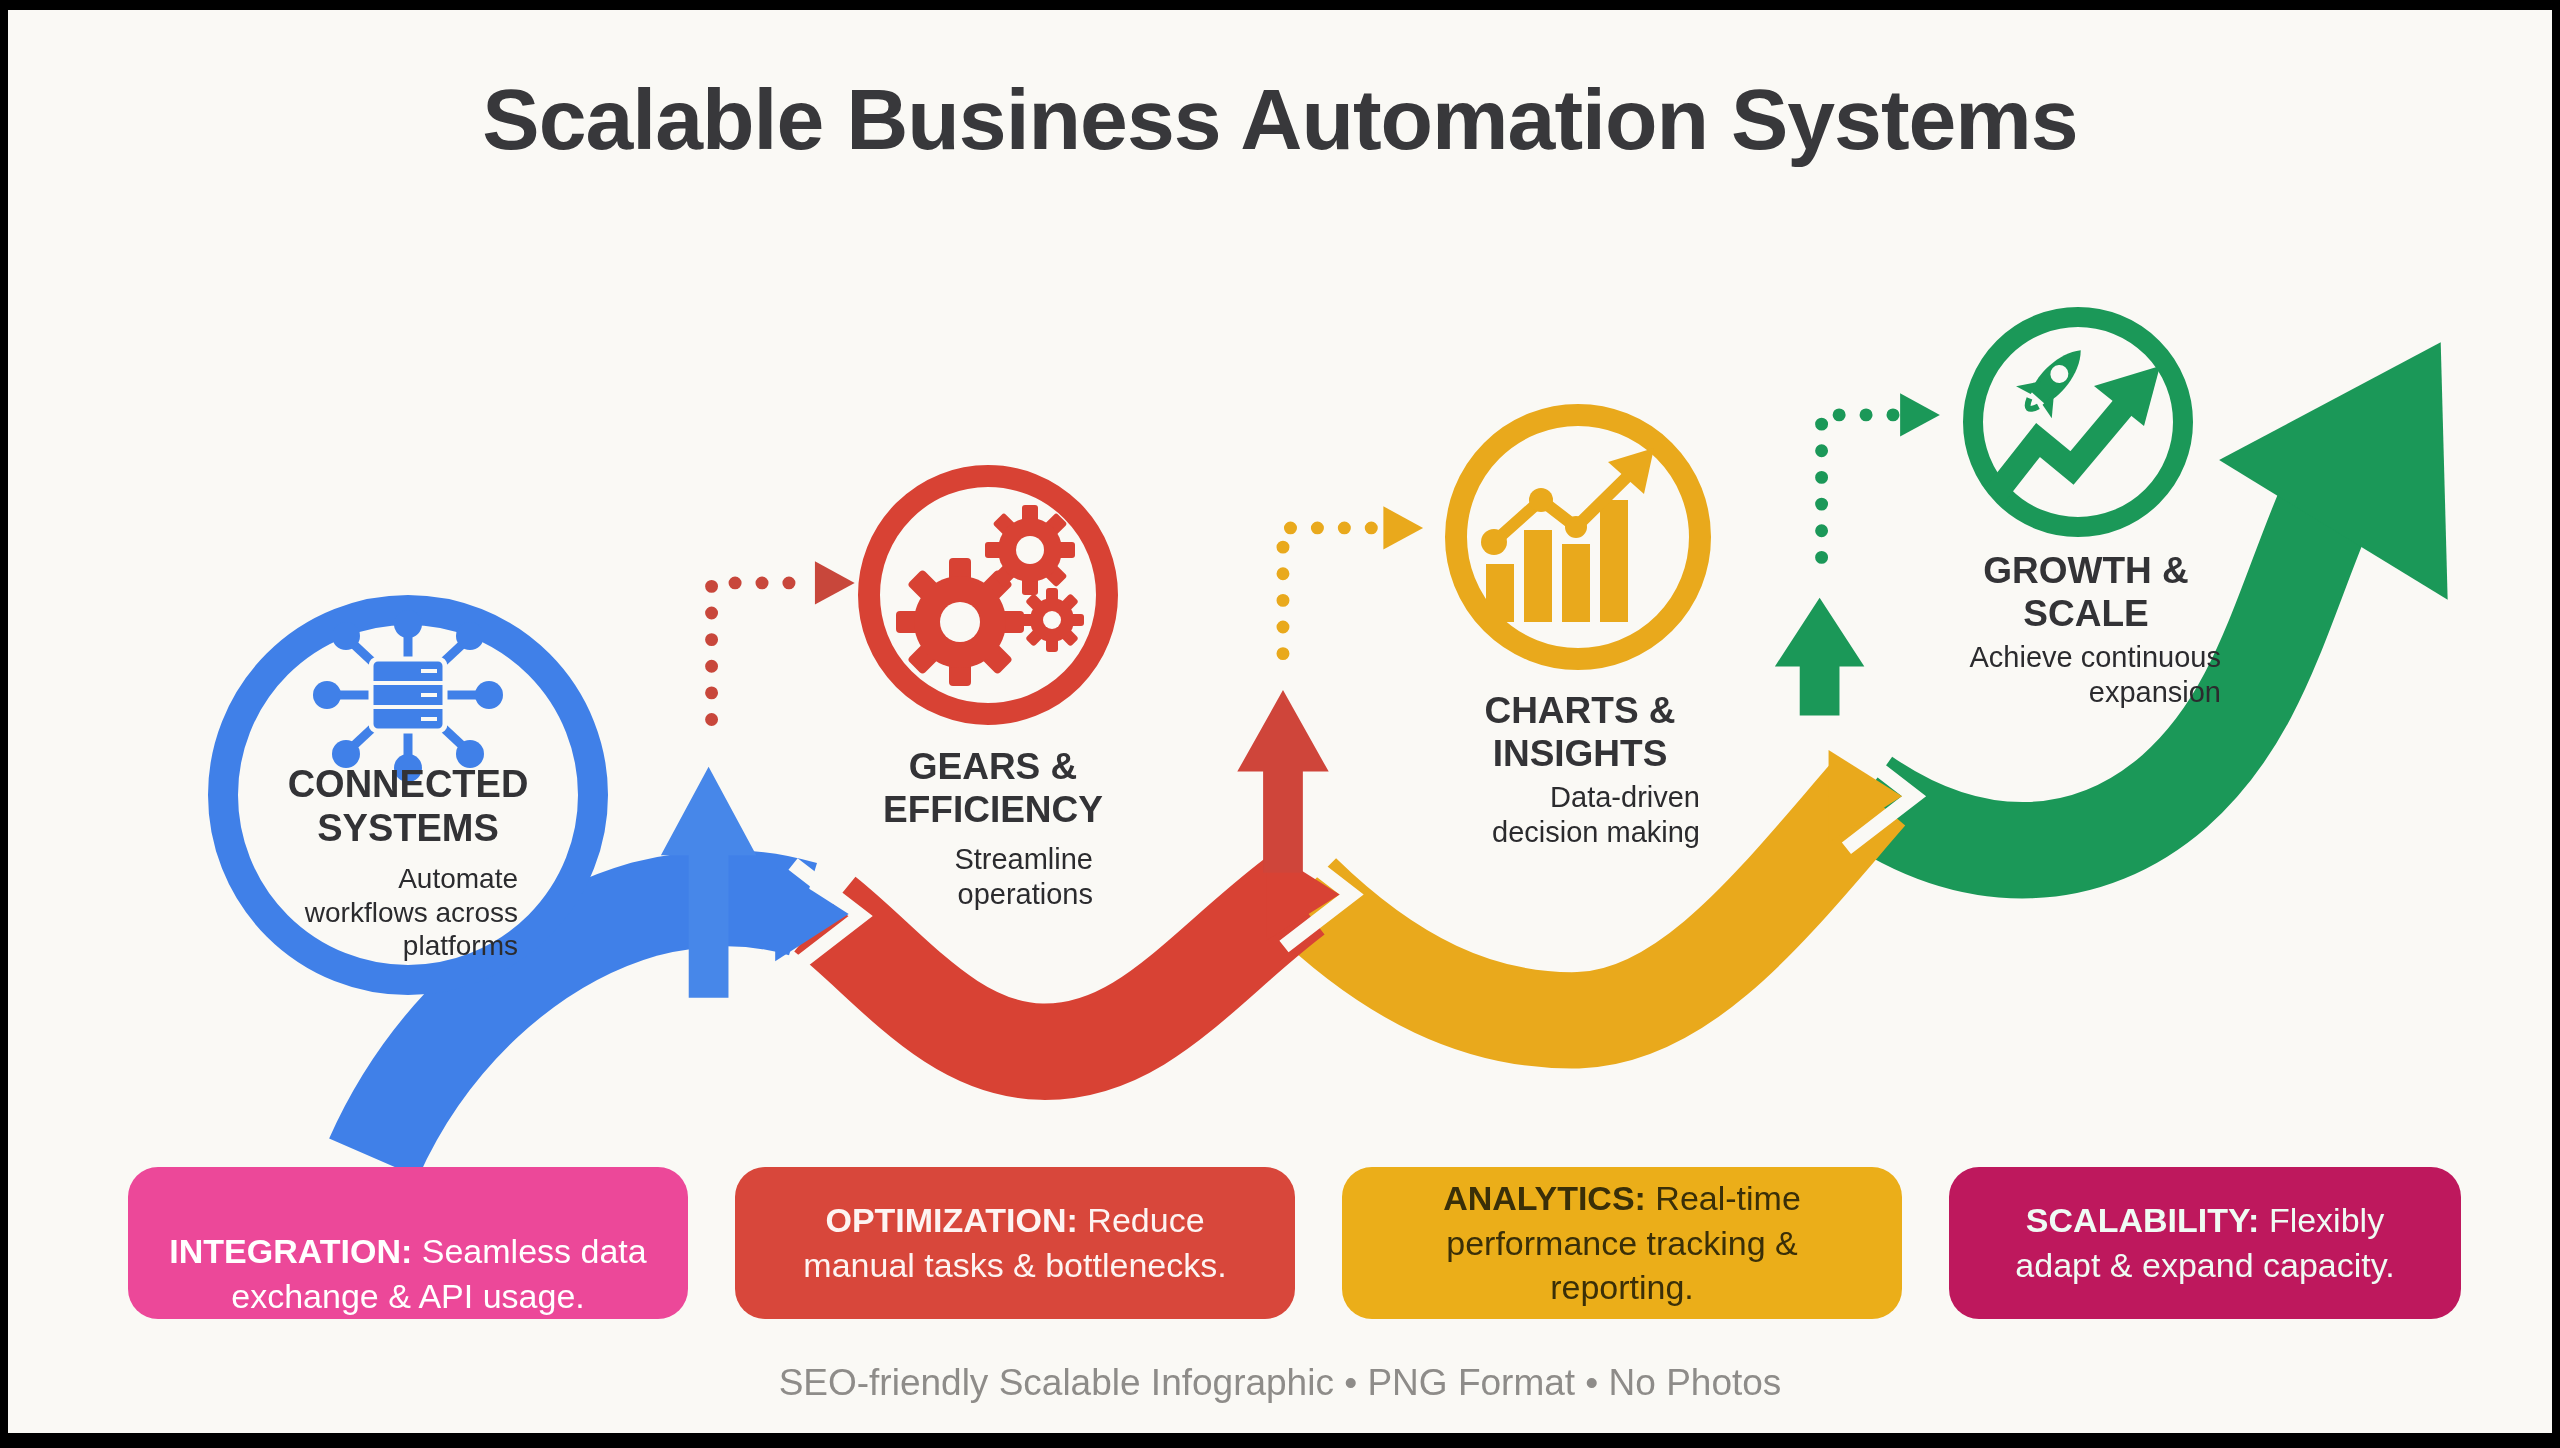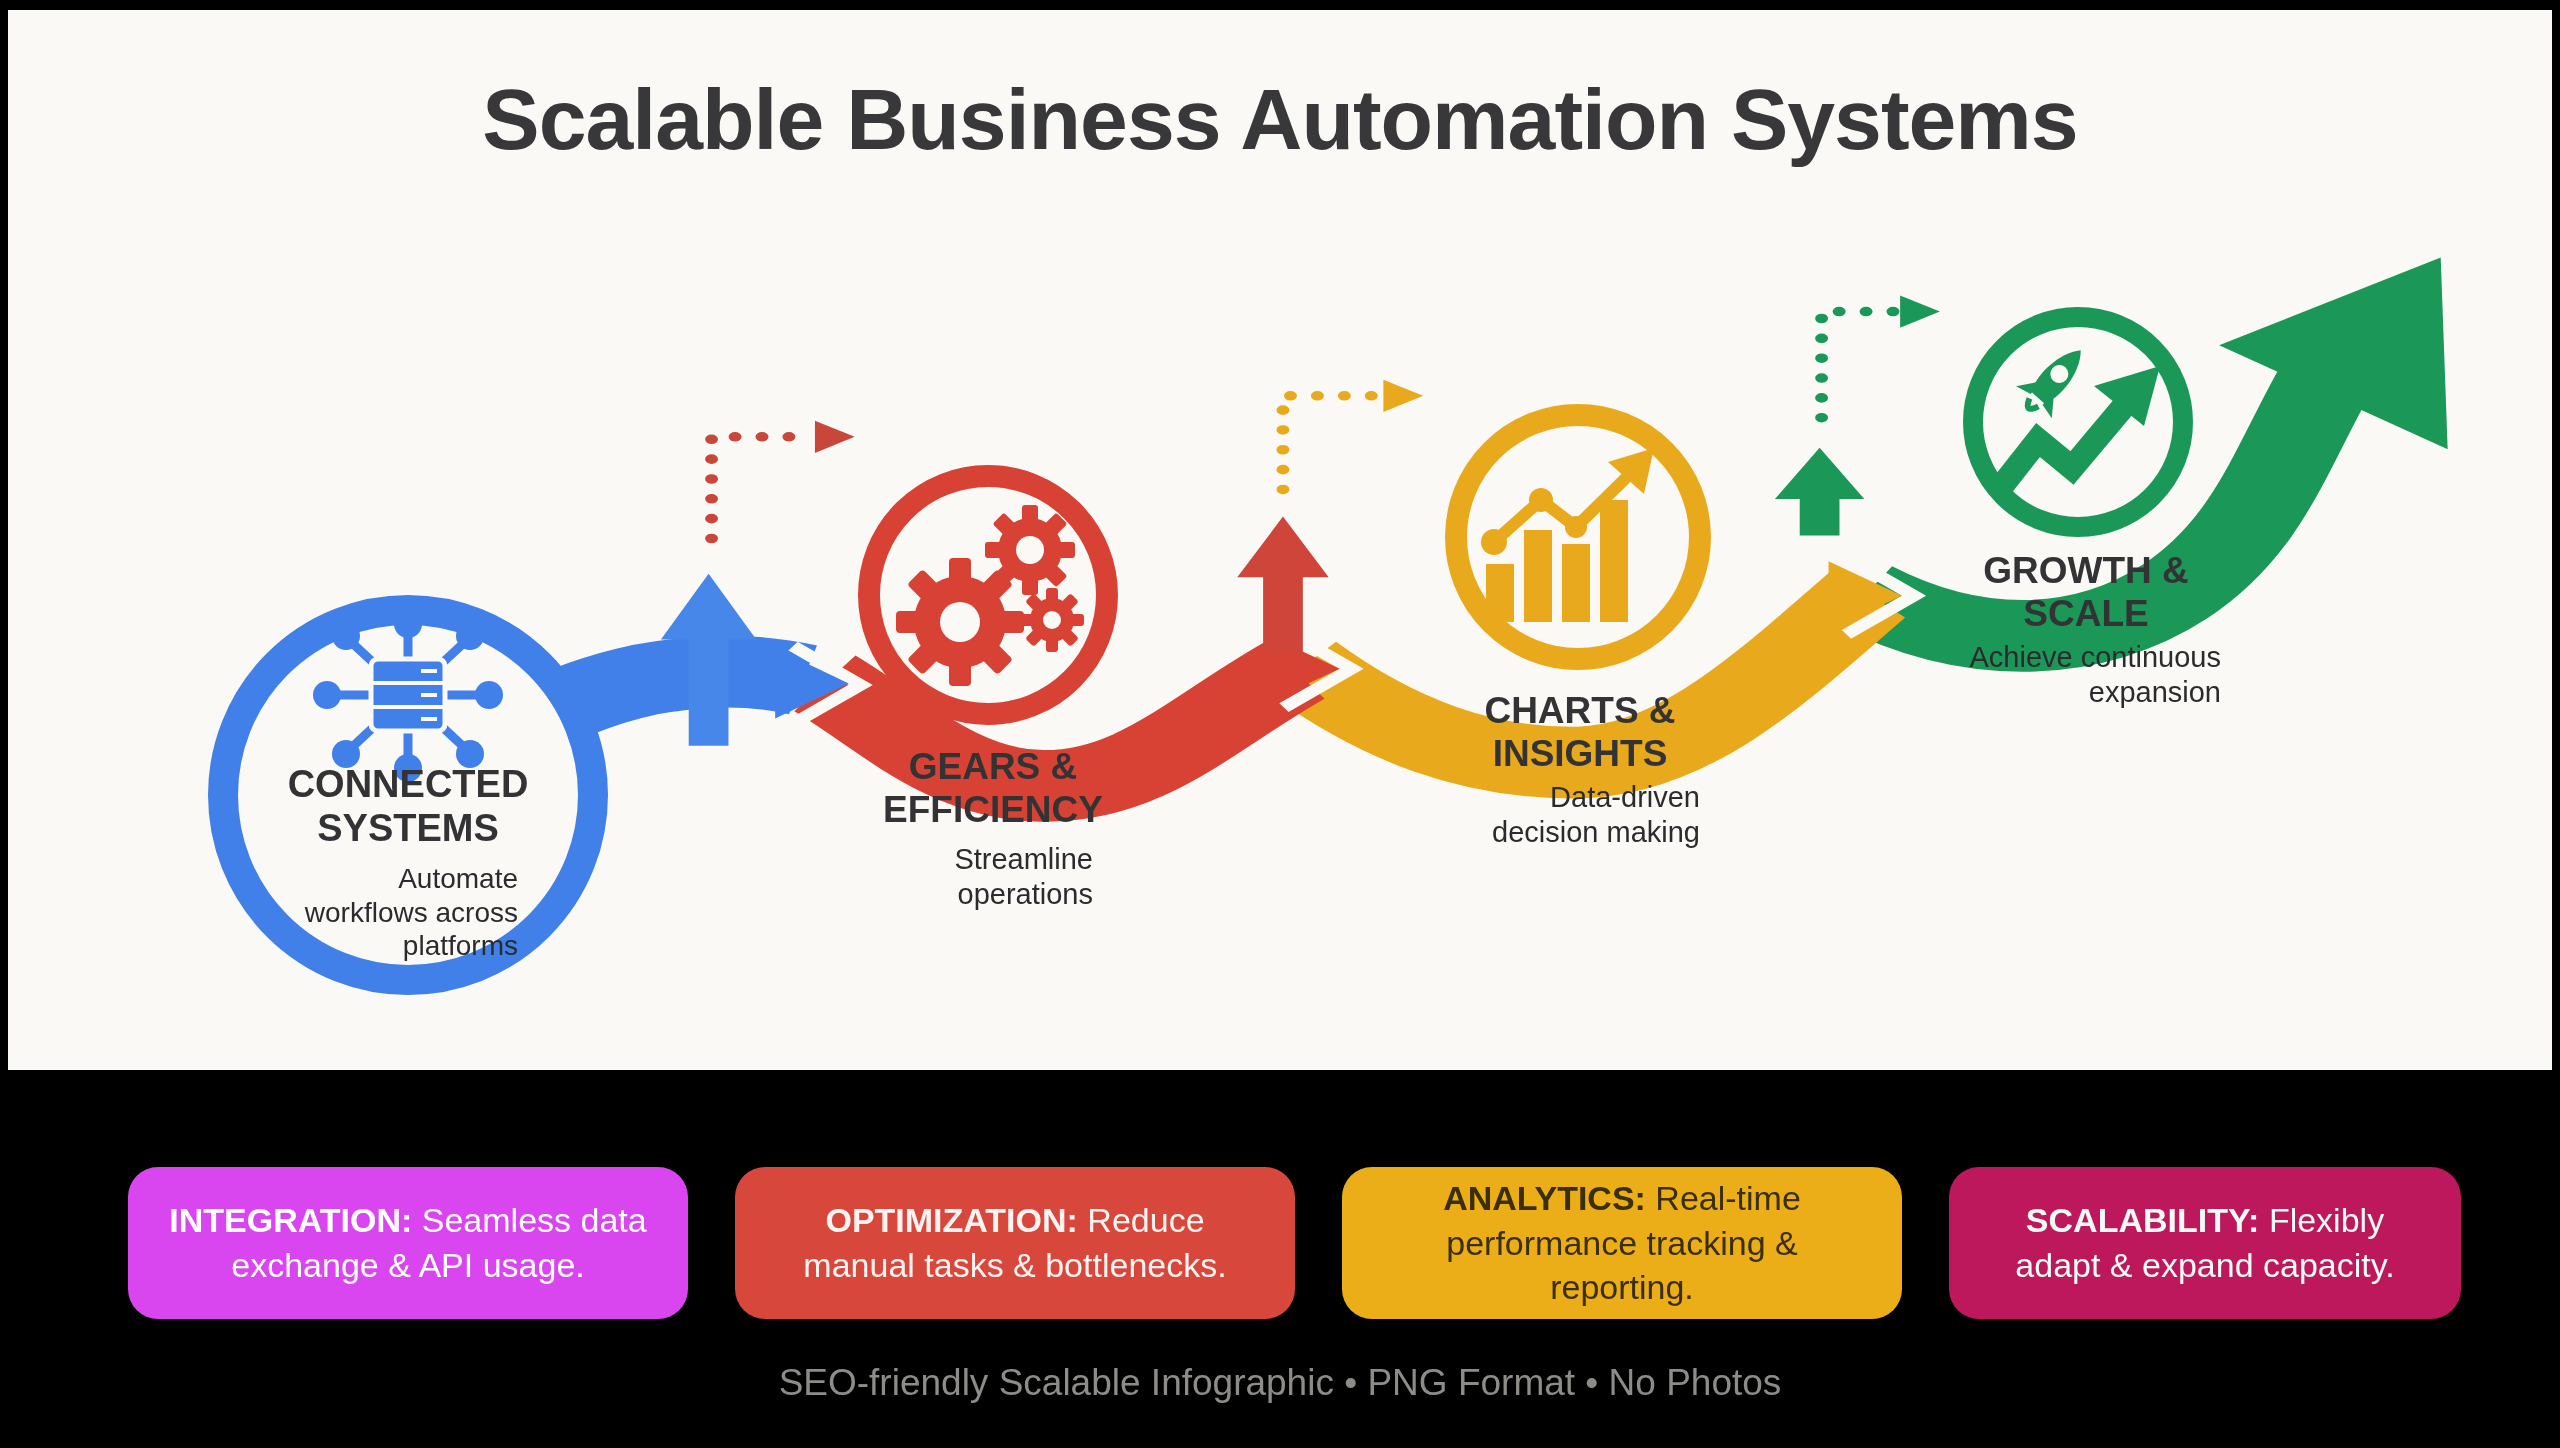--- a/index.html
+++ b/index.html
@@ -1,18 +1,18 @@
 <!DOCTYPE html>
 <html><head>
 <meta charset="utf-8">
 <style>
   html,body{margin:0;padding:0;background:#000;}
   .stage-wrap{position:relative;width:2560px;height:1448px;background:#000;overflow:hidden;
     font-family:"Liberation Sans","DejaVu Sans",sans-serif;}
-  .canvas{position:absolute;left:8px;top:10px;width:2544px;height:1060px;background:#FAF9F5;}
+  .canvas{position:absolute;left:8px;top:10px;width:2544px;height:1423px;background:#FAF9F5;}
 
   .title{position:absolute;left:0;top:60px;width:100%;text-align:center;
     font-size:86px;font-weight:700;color:#38383B;letter-spacing:-1px;}
 
   .ribbon-svg{position:absolute;left:0;top:0;width:100%;height:100%;}
 
   .circle{position:absolute;border-radius:50%;box-sizing:border-box;background:#FAF9F5;}
   .circle.c1{left:200px;top:585px;width:400px;height:400px;border:30px solid #4080E8;}
   .circle.c2{left:850px;top:455px;width:260px;height:260px;border:22px solid #D84234;}
   .circle.c3{left:1437px;top:394px;width:266px;height:266px;border:22px solid #E9A91C;}
@@ -29,21 +29,21 @@
   .s2d{left:885px;top:832px;width:200px;}
   .s3h{left:1437px;top:680px;width:270px;}
   .s3d{left:1452px;top:770px;width:240px;}
   .s4h{left:1953px;top:540px;width:250px;}
   .s4d{left:1943px;top:630px;width:270px;}
 
   .pill{position:absolute;top:1157px;height:152px;border-radius:30px;
     display:flex;align-items:center;justify-content:center;text-align:center;
     font-size:34px;line-height:1.32;padding:0 34px;box-sizing:border-box;}
   .pill .lead{font-weight:700;}
-  .pill.p1{left:120px;width:560px;background:#d946ef;color:#FFFFFF;}
+  .pill.p1{left:120px;width:560px;background:#ec4899;color:#FFFFFF;align-items:flex-end;}
   .pill.p2{left:727px;width:560px;background:#D8473B;color:#FDF4F2;}
   .pill.p3{left:1334px;width:560px;background:#EBAE19;color:#3A2F08;}
   .pill.p4{left:1941px;width:512px;background:#be185d;color:#EFFBF4;}
 
   .footer{position:absolute;left:0;top:1352px;width:100%;text-align:center;
     font-size:37px;color:#8E8C89;}
 </style>
 </head>
 <body>
 

